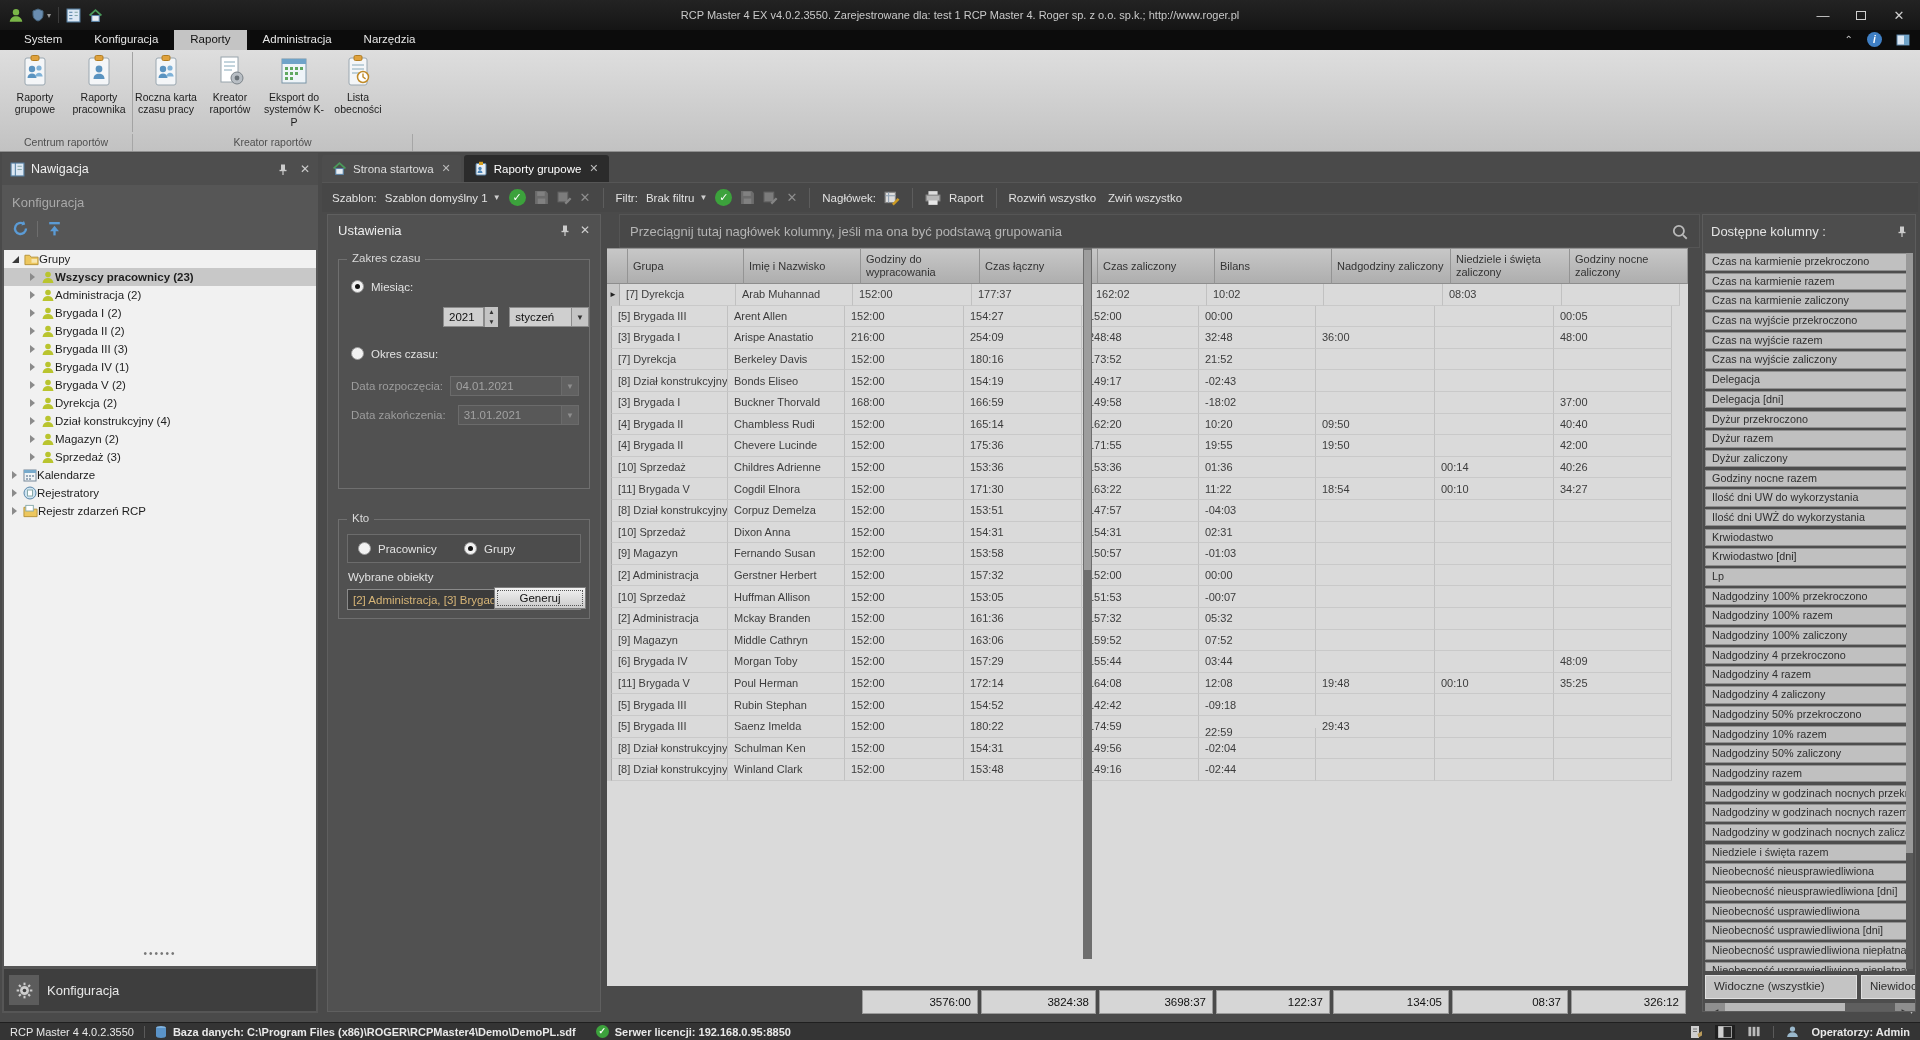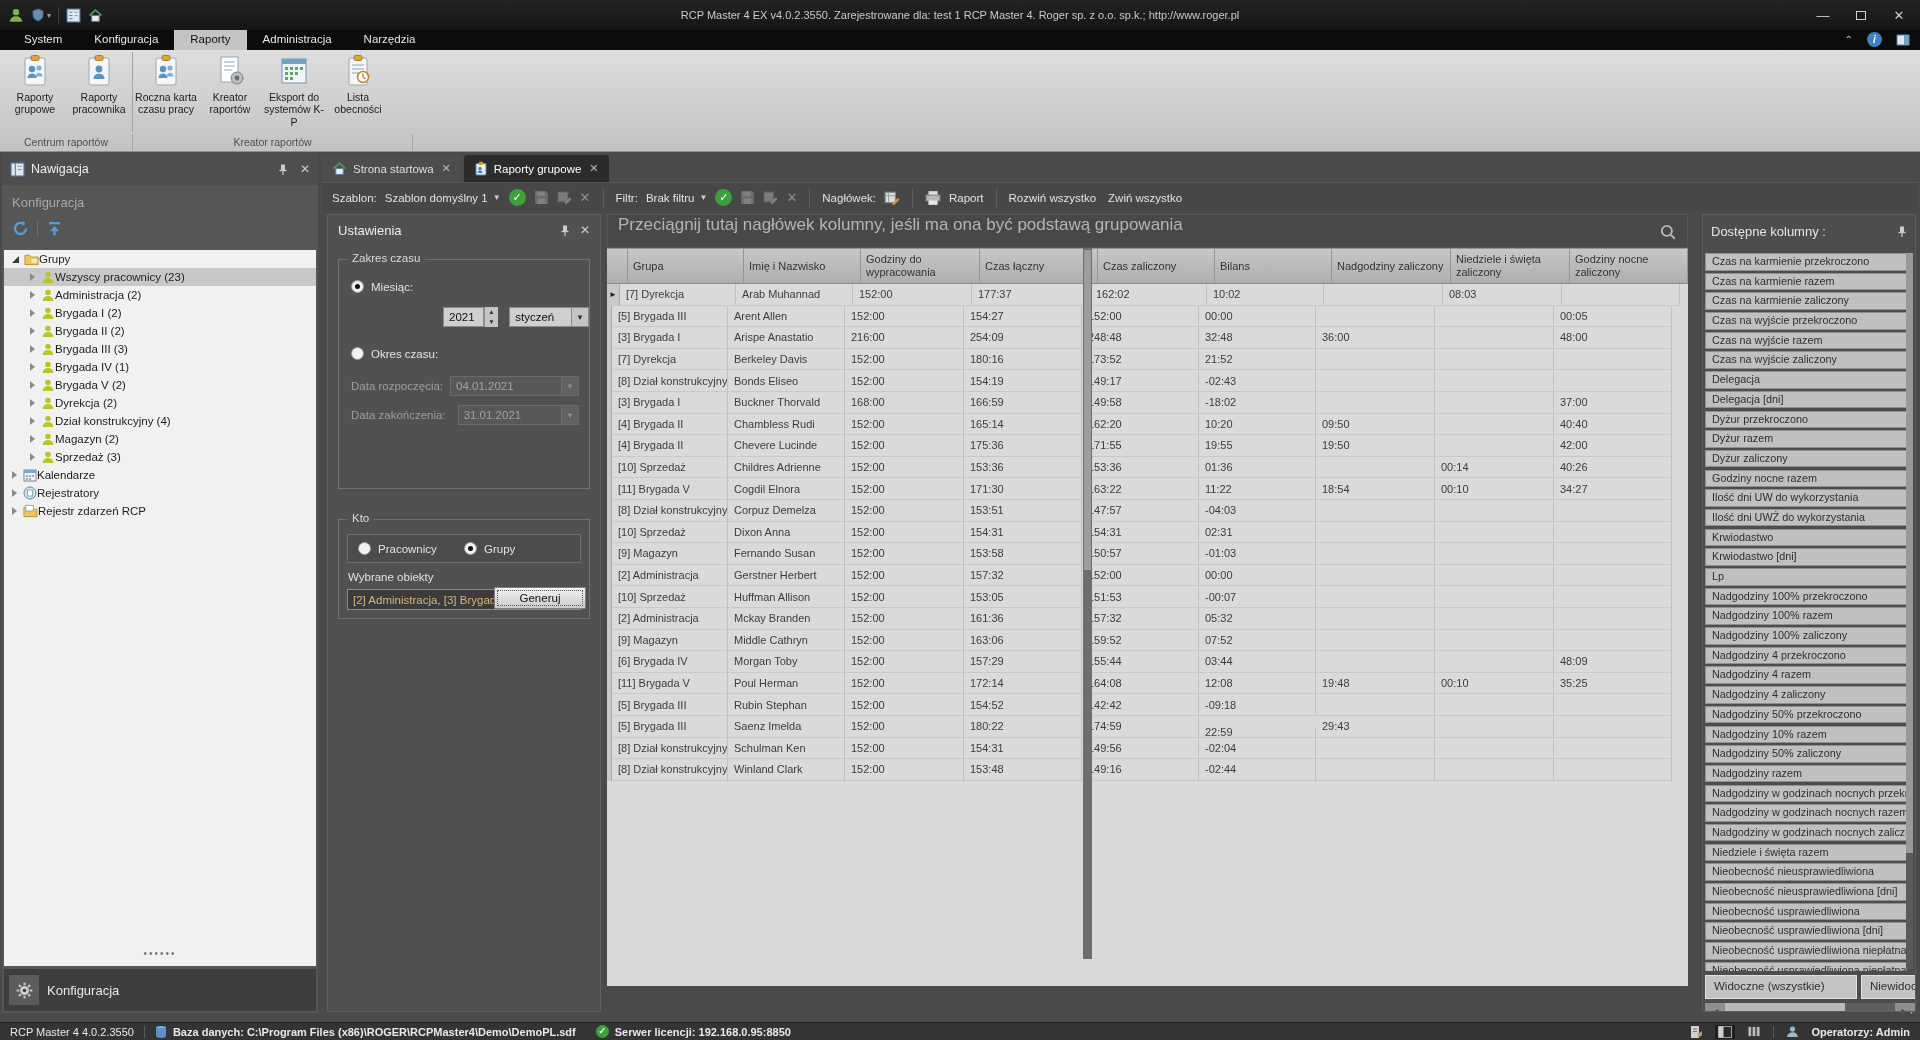--- a/index.html
+++ b/index.html
@@ -41,21 +41,21 @@
 
   
   #navpanel { position:absolute; left:2px; top:0px; width:316px; height:860px; background:#565656; }
   .nav-head { height:32px; display:flex; align-items:center; padding:0 8px; background:#4e4e4e; }
   .nav-head .ttl { font-size:12.5px; color:#f0f0f0; margin-left:6px; flex:1; }
   .nav-sub { font-size:13px; color:#a9a9a9; padding:10px 10px 6px; }
   .nav-tools { display:flex; align-items:center; gap:8px; padding:4px 10px 8px; }
   .nav-tools .vsep { width:1px; height:16px; background:#6e6e6e; }
   #tree { position:absolute; left:2px; top:97px; width:312px; height:716px; background:#f1f1f1; overflow:hidden; }
   .tree-row { height:18px; display:flex; align-items:center; font-size:11.5px; color:#1e1e1e; white-space:nowrap; }
-  .tree-row.sel { background:#c8c8c8; }
+  .tree-row.sel { background:#c8c8c8;font-weight:bold; }
   .tri-col { width:0; height:0; border-top:4px solid transparent; border-bottom:4px solid transparent; border-left:5px solid #8b8b8b; margin-right:6px; }
   .tri-exp { width:0; height:0; border-left:7px solid transparent; border-bottom:7px solid #3a3a3a; margin-right:5px; }
   #nav-dots { position:absolute; left:0; top:795px; width:316px; text-align:center; font-size:10px; letter-spacing:2px; color:#777; }
   #nav-footer { position:absolute; left:2px; top:816px; width:312px; height:42px; background:#3e3e3e; display:flex; align-items:center; }
   #nav-footer .gearbox { width:30px; height:30px; background:#5c5c5c; margin:0 8px 0 5px; display:flex; align-items:center; justify-content:center; }
   #nav-footer .lbl { font-size:13px; color:#e8e8e8; }
 
   
   #tabbar { position:absolute; left:322px; top:2px; width:1596px; height:27px; display:flex; align-items:flex-end; }
   .doc-tab { height:27px; display:flex; align-items:center; gap:6px; padding:0 10px; margin-right:3px; background:#4d4d4d; border-radius:3px 3px 0 0; font-size:11.5px; color:#ddd; }
@@ -91,21 +91,21 @@
   .field.dis .dd-btn { background:#616161; color:#8e8e8e; border-color:#6b6b6b; }
   .spin { width:15px; display:flex; flex-direction:column; border-left:1px solid #8b8b8b; }
   .spin div { flex:1; font-size:6.5px; color:#333; text-align:center; line-height:9px; background:#c4c4c4; }
   .kto-box { border:1px solid #6c6c6c; background:#4c4c4c; margin:14px 8px 0; padding:7px 10px; display:flex; }
   #wybrane-field { margin:6px 8px 0; background:#3b3b3b; border:1px solid #8a8a8a; height:21px; display:flex; align-items:center; font-size:11.5px; }
   #wybrane-field .val { flex:1; color:#d7b577; padding:0 5px; white-space:nowrap; overflow:hidden; }
   #generate-btn { position:absolute; right:14px; top:372px; width:92px; height:22px; background:linear-gradient(#f2f2f2,#cbcbcb); border:1px solid #7e7e7e; outline:1px dotted #555; outline-offset:-4px; font-size:11.5px; color:#111; text-align:center; line-height:20px; }
 
   
   #grid { position:absolute; left:607px; top:61px; width:1081px; height:745px; }
-  #groupbar { position:absolute; left:0; top:0; width:1081px; height:34px; background:#484848; border:1px solid #555; display:flex; font-size:17px; color:#b4b4b4; padding:0 10px; }
+  #groupbar { position:absolute; left:12px; top:0; width:1081px; height:34px; background:#484848; border:1px solid #555; display:flex; align-items:center; font-size:13px; color:#b4b4b4; padding:0 10px; }
   #groupbar .mag { position:absolute; right:10px; top:8px; }
   #grid-header { position:absolute; left:0; top:34px; width:1081px; height:36px; display:flex; }
   .hcell { background:linear-gradient(#c7c7c7,#aeaeae); border-right:1px solid #949494; border-top:1px solid #949494; border-bottom:1px solid #8d8d8d; font-size:11px; color:#333; display:flex; align-items:center; padding:2px 5px; line-height:1.15; overflow:hidden; }
   #grid-body { position:absolute; left:0; top:70px; width:1081px; height:702px; background:#dadada; overflow:hidden; }
   .grid-row { position:absolute; left:0; width:1081px; height:21.6px; display:flex; }
   .gcell { border-right:1px solid #c1c1c1; border-bottom:1px solid #c9c9c9; font-size:11px; color:#3c3c3c; padding:0 6px; display:flex; align-items:center; white-space:nowrap; overflow:hidden; }
   .gcell.ind { background:#c9c9c9; border-right:1px solid #a9a9a9; padding:0 2px; justify-content:center; color:#222; font-size:8px; }
   #grid-summary { position:absolute; left:0; top:776px; width:1081px; height:26px; }
   .sum-box { position:absolute; top:0; height:24px; background:#d6d6d6; border:1px solid #9b9b9b; font-size:11.5px; color:#111; text-align:right; line-height:22px; padding-right:6px; }
   #grid-vscroll { position:absolute; left:1083px; top:95px; width:9px; height:711px; background:#6e6e6e; }
@@ -972,20 +972,29 @@
           <div class="gcell" style="width: 116px;">[8] Dział konstrukcyjny</div>
           <div class="gcell" style="width: 117px;">Winland Clark</div>
           <div class="gcell" style="width: 119px;">152:00</div>
           <div class="gcell" style="width: 118px;">153:48</div>
           <div class="gcell" style="width: 117px;">149:16</div>
           <div class="gcell" style="width: 117px;">-02:44</div>
           <div class="gcell" style="width: 119px;"></div>
           <div class="gcell" style="width: 119px;"></div>
           <div class="gcell" style="width: 118px;"></div>
         </div>
+      </div>
+    <div id="grid-summary">
+        <div class="sum-box" style="left: 255px; width: 116px;">3576:00</div>
+        <div class="sum-box" style="left: 374px; width: 115px;">3824:38</div>
+        <div class="sum-box" style="left: 492px; width: 114px;">3698:37</div>
+        <div class="sum-box" style="left: 609px; width: 114px;">122:37</div>
+        <div class="sum-box" style="left: 726px; width: 116px;">134:05</div>
+        <div class="sum-box" style="left: 845px; width: 116px;">08:37</div>
+        <div class="sum-box" style="left: 964px; width: 115px;">326:12</div>
       </div>
   </div>
   <div id="grid-vscroll">
       <div class="thumb"></div>
     </div>
 
   <div id="colpanel">
     <div class="cp-head">
       <span class="ttl">Dostępne kolumny :</span>
       <span>

